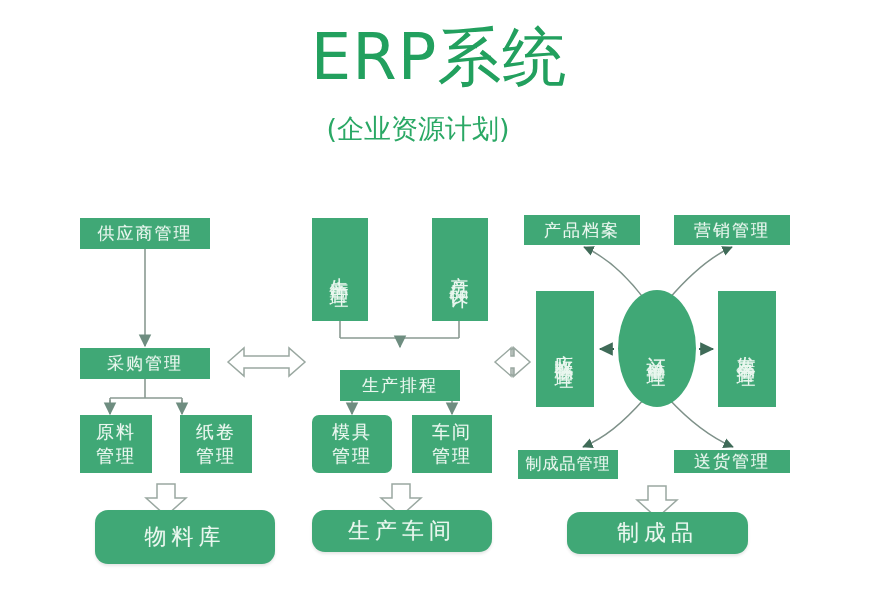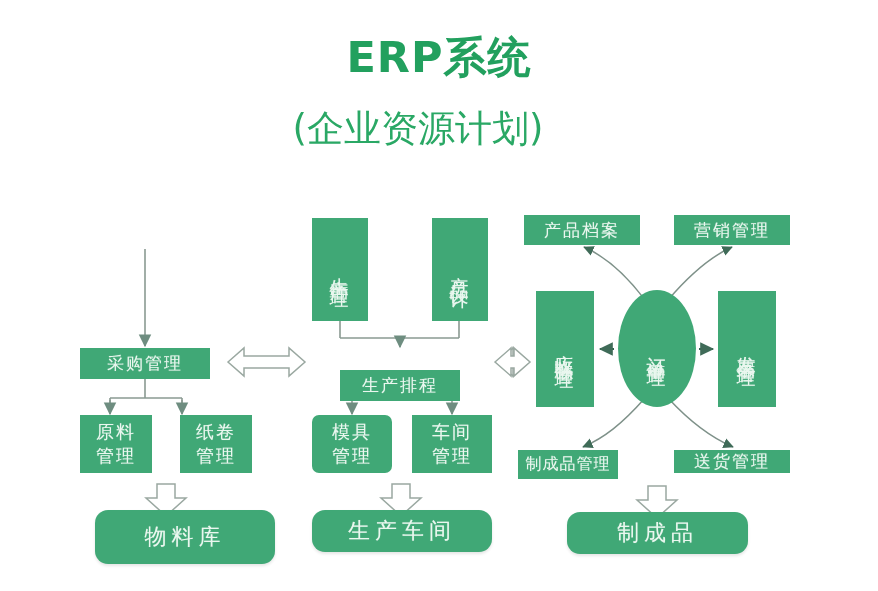--- a/index.html
+++ b/index.html
@@ -9,30 +9,30 @@
     font-family:"DejaVu Sans","Liberation Sans",sans-serif;
     overflow:hidden;
     position:relative;
   }
   #stage{position:absolute;left:0;top:0;width:878px;height:591px;}
 
   
   .title{
     position:absolute;left:0;top:22px;width:878px;
     text-align:center;
-    font-size:43px;line-height:70px;
-    font-weight:bold;
+    font-size:64px;line-height:70px;
+    font-weight:normal;
     color:#22a05e;
     letter-spacing:1px;
     white-space:nowrap;
   }
   .subtitle{
     position:absolute;left:0;top:112px;width:796px;
     text-align:center;
-    font-size:37px;line-height:34px;
+    font-size:27px;line-height:34px;
     color:#2aa865;
     white-space:nowrap;
     padding-left:40px;
     box-sizing:border-box;
   }
 
   
   .node{
     position:absolute;
     background:#40a876;
@@ -127,20 +127,21 @@
       <path d="M495,362 L511,348 L511,356 L514,356 L514,348 L530,362 L514,376 L514,368 L511,368 L511,376 z"></path>
     </g>
 
     <g fill="#ffffff" stroke="#9aa8a1" stroke-width="1.5">
       <path d="M157,484 L175,484 L175,498 L186,498 L166,516 L146,498 L157,498 z"></path>
       <path d="M392,484 L410,484 L410,498 L421,498 L401,516 L381,498 L392,498 z"></path>
       <path d="M648,486 L666,486 L666,500 L677,500 L657,518 L637,500 L648,500 z"></path>
     </g>
   </svg>
 
+  <div class="node flat" style="left:80px;top:218px;width:130px;height:31px;">供应商管理</div>
 
   <div class="node flat" style="left:80px;top:348px;width:130px;height:31px;">采购管理</div>
 
   <div class="node two-line" style="left:80px;top:415px;width:72px;height:58px;text-align:center;">原料
 管理</div>
 
   <div class="node two-line" style="left:180px;top:415px;width:72px;height:58px;">纸卷
 管理</div>
 
   <div class="node rounded" style="left:95px;top:510px;width:180px;height:54px;">物料库</div>

